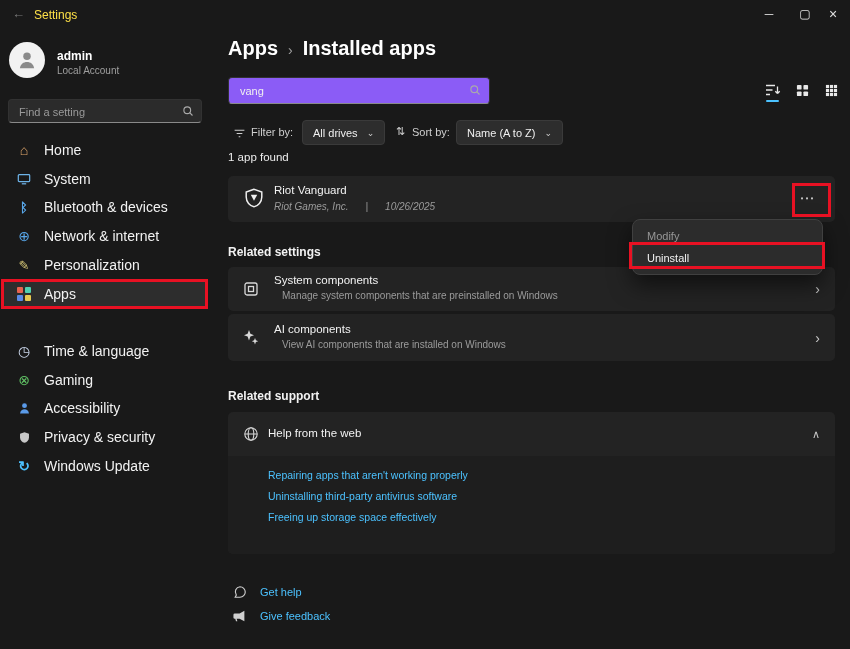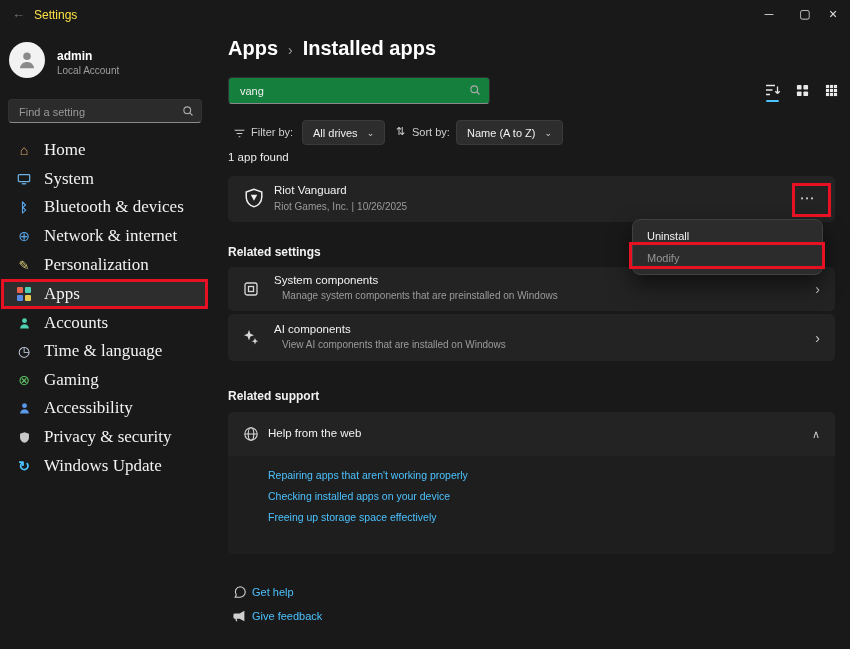--- a/index.html
+++ b/index.html
@@ -13,54 +13,54 @@
   .avatar{position:absolute;left:9px;top:42px;width:36px;height:36px;border-radius:50%;background:#f2f2f2;display:flex;align-items:center;justify-content:center;}
   .uname{position:absolute;left:57px;top:49px;font-size:12px;font-weight:bold;}
   .utype{position:absolute;left:57px;top:65px;font-size:10px;color:#9f9f9f;}
   .side-search{position:absolute;left:8px;top:99px;width:194px;height:24px;background:#2b2b2b;border:1px solid #323232;border-bottom:1px solid #8a8a8a;border-radius:4px;box-sizing:border-box;}
   .side-search input{position:absolute;left:8px;top:1px;width:158px;height:20px;background:transparent;border:none;outline:none;color:#e8e8e8;font-size:11px;font-family:inherit;}
   .side-search input::placeholder{color:#9a9a9a;}
   .side-search .mag{position:absolute;right:7px;top:5px;}
   .nav-item{position:absolute;left:4px;width:204px;height:28px;border-radius:4px;display:flex;align-items:center;gap:12px;padding-left:12px;box-sizing:border-box;}
   .nav-item.selected{background:#2d2d2d;}
   .nav-item .nicon{width:16px;display:flex;justify-content:center;font-size:13px;}
-  .nav-item .nlabel{font-size:17px;color:#f2f2f2;white-space:nowrap;font-family:Liberation Serif, serif;}
+  .nav-item .nlabel{font-size:14px;color:#f2f2f2;white-space:nowrap;}
   .apps-grid{display:grid;grid-template-columns:6px 6px;grid-template-rows:6px 6px;gap:2px;}
   .apps-grid i{border-radius:1px;display:block;}
   
   .anno{position:absolute;border:3px solid var(--red,#e81123);box-sizing:border-box;z-index:80;pointer-events:none;}
   
   .crumb{position:absolute;left:228px;top:37px;display:flex;align-items:center;gap:10px;}
   .crumb .c1,.crumb .c2{font-size:20px;font-weight:600;}
   .crumb .sep{font-size:14px;color:#9f9f9f;padding-top:3px;}
-  .main-search{position:absolute;left:228px;top:77px;width:262px;height:27px;background:#15803d;border:1px solid #323232;border-bottom:1px solid #8a8a8a;border-radius:4px;box-sizing:border-box;}
+  .main-search{position:absolute;left:228px;top:77px;width:262px;height:27px;background:#8b5cf6;border:1px solid #323232;border-bottom:1px solid #8a8a8a;border-radius:4px;box-sizing:border-box;}
   .main-search input{position:absolute;left:9px;top:2px;width:218px;height:20px;background:transparent;border:none;outline:none;color:#f0f0f0;font-size:11px;font-family:inherit;}
   .main-search .mag{position:absolute;right:8px;top:6px;}
   .views{position:absolute;left:764px;top:81px;display:flex;gap:11px;align-items:center;}
   .view-btn{position:relative;width:18px;height:18px;display:flex;align-items:center;justify-content:center;}
   .view-btn .bar{position:absolute;left:2px;bottom:-3px;width:13px;height:2px;border-radius:1px;background:var(--accent,#4cc2ff);}
   .frow-label{position:absolute;font-size:11px;color:#cfcfcf;}
   .pill{position:absolute;top:120px;height:25px;display:inline-flex;align-items:center;gap:9px;background:#2d2d2d;border:1px solid #3a3a3a;border-radius:4px;padding:0 10px;box-sizing:border-box;font-size:11px;color:#f0f0f0;white-space:nowrap;}
   .pill .chev{font-size:9px;color:#cfcfcf;}
   .count{position:absolute;left:228px;top:151px;font-size:11.5px;color:#ececec;}
   .card{position:absolute;left:228px;width:607px;background:#232323;border-radius:5px;box-sizing:border-box;}
   .card .chevR{position:absolute;right:15px;top:50%;transform:translateY(-50%);color:#c8c8c8;font-size:14px;}
   .ctitle{position:absolute;left:46px;font-size:11.5px;color:#f2f2f2;}
   .cdesc{position:absolute;left:46px;font-size:10px;color:#9b9b9b;padding-left:8px;}
   .cicon{position:absolute;left:15px;}
   .heading{position:absolute;left:228px;font-size:12px;font-weight:600;color:#f2f2f2;}
   .appname{position:absolute;left:42px;top:8px;font-size:11.5px;color:#f2f2f2;}
-  .appmeta{position:absolute;left:42px;top:25px;font-size:10px;color:#9b9b9b;display:flex;gap:3px;}
+  .appmeta{position:absolute;left:42px;top:25px;font-size:10px;color:#9b9b9b;display:flex;gap:17px;font-style:italic;}
   .more{position:absolute;right:13px;top:9px;width:30px;height:26px;display:flex;align-items:center;justify-content:center;color:#e8e8e8;font-size:15px;border-radius:4px;}
   .menu{position:absolute;left:632px;top:219px;width:191px;background:#2c2c2c;border:1px solid #404040;border-radius:8px;padding:5px 0;box-shadow:0 10px 22px rgba(0,0,0,.55);z-index:50;box-sizing:border-box;}
   .menu .mi{height:22px;display:flex;align-items:center;padding:0 14px;font-size:11px;color:#f2f2f2;}
   .menu .mi.dim{color:#969696;}
   .helpbody{position:absolute;left:0;top:44px;width:100%;height:98px;background:#1e1e1e;padding:9px 0 0 40px;box-sizing:border-box;}
   .helpbody a{display:block;height:21px;line-height:21px;font-size:10.5px;color:var(--accent,#4cc2ff);text-decoration:none;}
-  .flink{position:absolute;display:flex;align-items:center;gap:5px;}
+  .flink{position:absolute;display:flex;align-items:center;gap:13px;}
   .flink span{font-size:11px;color:var(--accent,#4cc2ff);}
   svg{display:block;}
 </style>
 </head>
 <body>
 
 <div class="window">
 
   <span class="back">←</span>
   <span class="wtitle">Settings</span>
@@ -117,29 +117,20 @@
   <div class="nav-item selected" style="top:280px">
     <span class="nicon">
       <span class="apps-grid">
           <i style="background:#e8634f"></i>
           <i style="background:#4fd0b0"></i>
           <i style="background:#5a8ae8"></i>
           <i style="background:#e8c84f"></i>
         </span>
     </span>
     <span class="nlabel">Apps</span>
-  </div>
-  <div class="nav-item" style="top:309px">
-    <span class="nicon" style="color:#4fd0b0">
-      <svg width="13" height="13" viewBox="0 0 16 16" fill="currentColor">
-          <circle cx="8" cy="4.5" r="3"></circle>
-          <path d="M2.5 14c.5-3.4 2.8-5 5.5-5s5 1.6 5.5 5z"></path>
-        </svg>
-    </span>
-    <span class="nlabel">Accounts</span>
   </div>
   <div class="nav-item" style="top:337px">
     <span class="nicon" style="color:#c8d4e8;font-size:14px">◷</span>
     <span class="nlabel">Time &amp; language</span>
   </div>
   <div class="nav-item" style="top:366px">
     <span class="nicon" style="color:#5fbf63;font-size:14px">⊗</span>
     <span class="nlabel">Gaming</span>
   </div>
   <div class="nav-item" style="top:394px">
@@ -243,22 +234,22 @@
       <span>Riot Games, Inc.</span>
       <span>|</span>
       <span>10/26/2025</span>
     </span>
     <span class="more">⋯</span>
   </div>
 
   <div class="anno" style="left:792px;top:183px;width:39px;height:34px;"></div>
 
   <div class="menu">
+    <div class="mi dim">Modify</div>
     <div class="mi">Uninstall</div>
-    <div class="mi dim">Modify</div>
   </div>
 
   <div class="anno" style="left:629px;top:242px;width:196px;height:27px;"></div>
 
   <div class="heading" style="top:245px">Related settings</div>
 
   <div class="card" style="top:267px;height:44px">
     <span class="cicon" style="top:14px">
       <svg width="16" height="16" viewBox="0 0 16 16" fill="none" stroke="#d8d8d8" stroke-width="1.3">
           <rect x="2" y="2" width="12" height="12" rx="2"></rect>
@@ -291,21 +282,21 @@
             <circle cx="8" cy="8" r="6.2"></circle>
             <ellipse cx="8" cy="8" rx="2.8" ry="6.2"></ellipse>
             <path d="M1.8 8h12.4"></path>
           </svg>
       </span>
       <span class="ctitle" style="top:15px;left:40px">Help from the web</span>
       <span class="chevR" style="font-size:11px">∧</span>
     </div>
     <div class="helpbody">
       <a href="#">Repairing apps that aren't working properly</a>
-      <a href="#">Checking installed apps on your device</a>
+      <a href="#">Uninstalling third-party antivirus software</a>
       <a href="#">Freeing up storage space effectively</a>
     </div>
   </div>
 
   <div class="flink" style="left:233px;top:585px">
     <span style="display:flex">
       <svg width="14" height="14" viewBox="0 0 16 16" fill="none" stroke="#cfcfcf" stroke-width="1.3">
           <path d="M8 2a6 6 0 016 6 6 6 0 01-6 6H2.5l1.3-2.5A6 6 0 018 2z"></path>
         </svg>
     </span>

